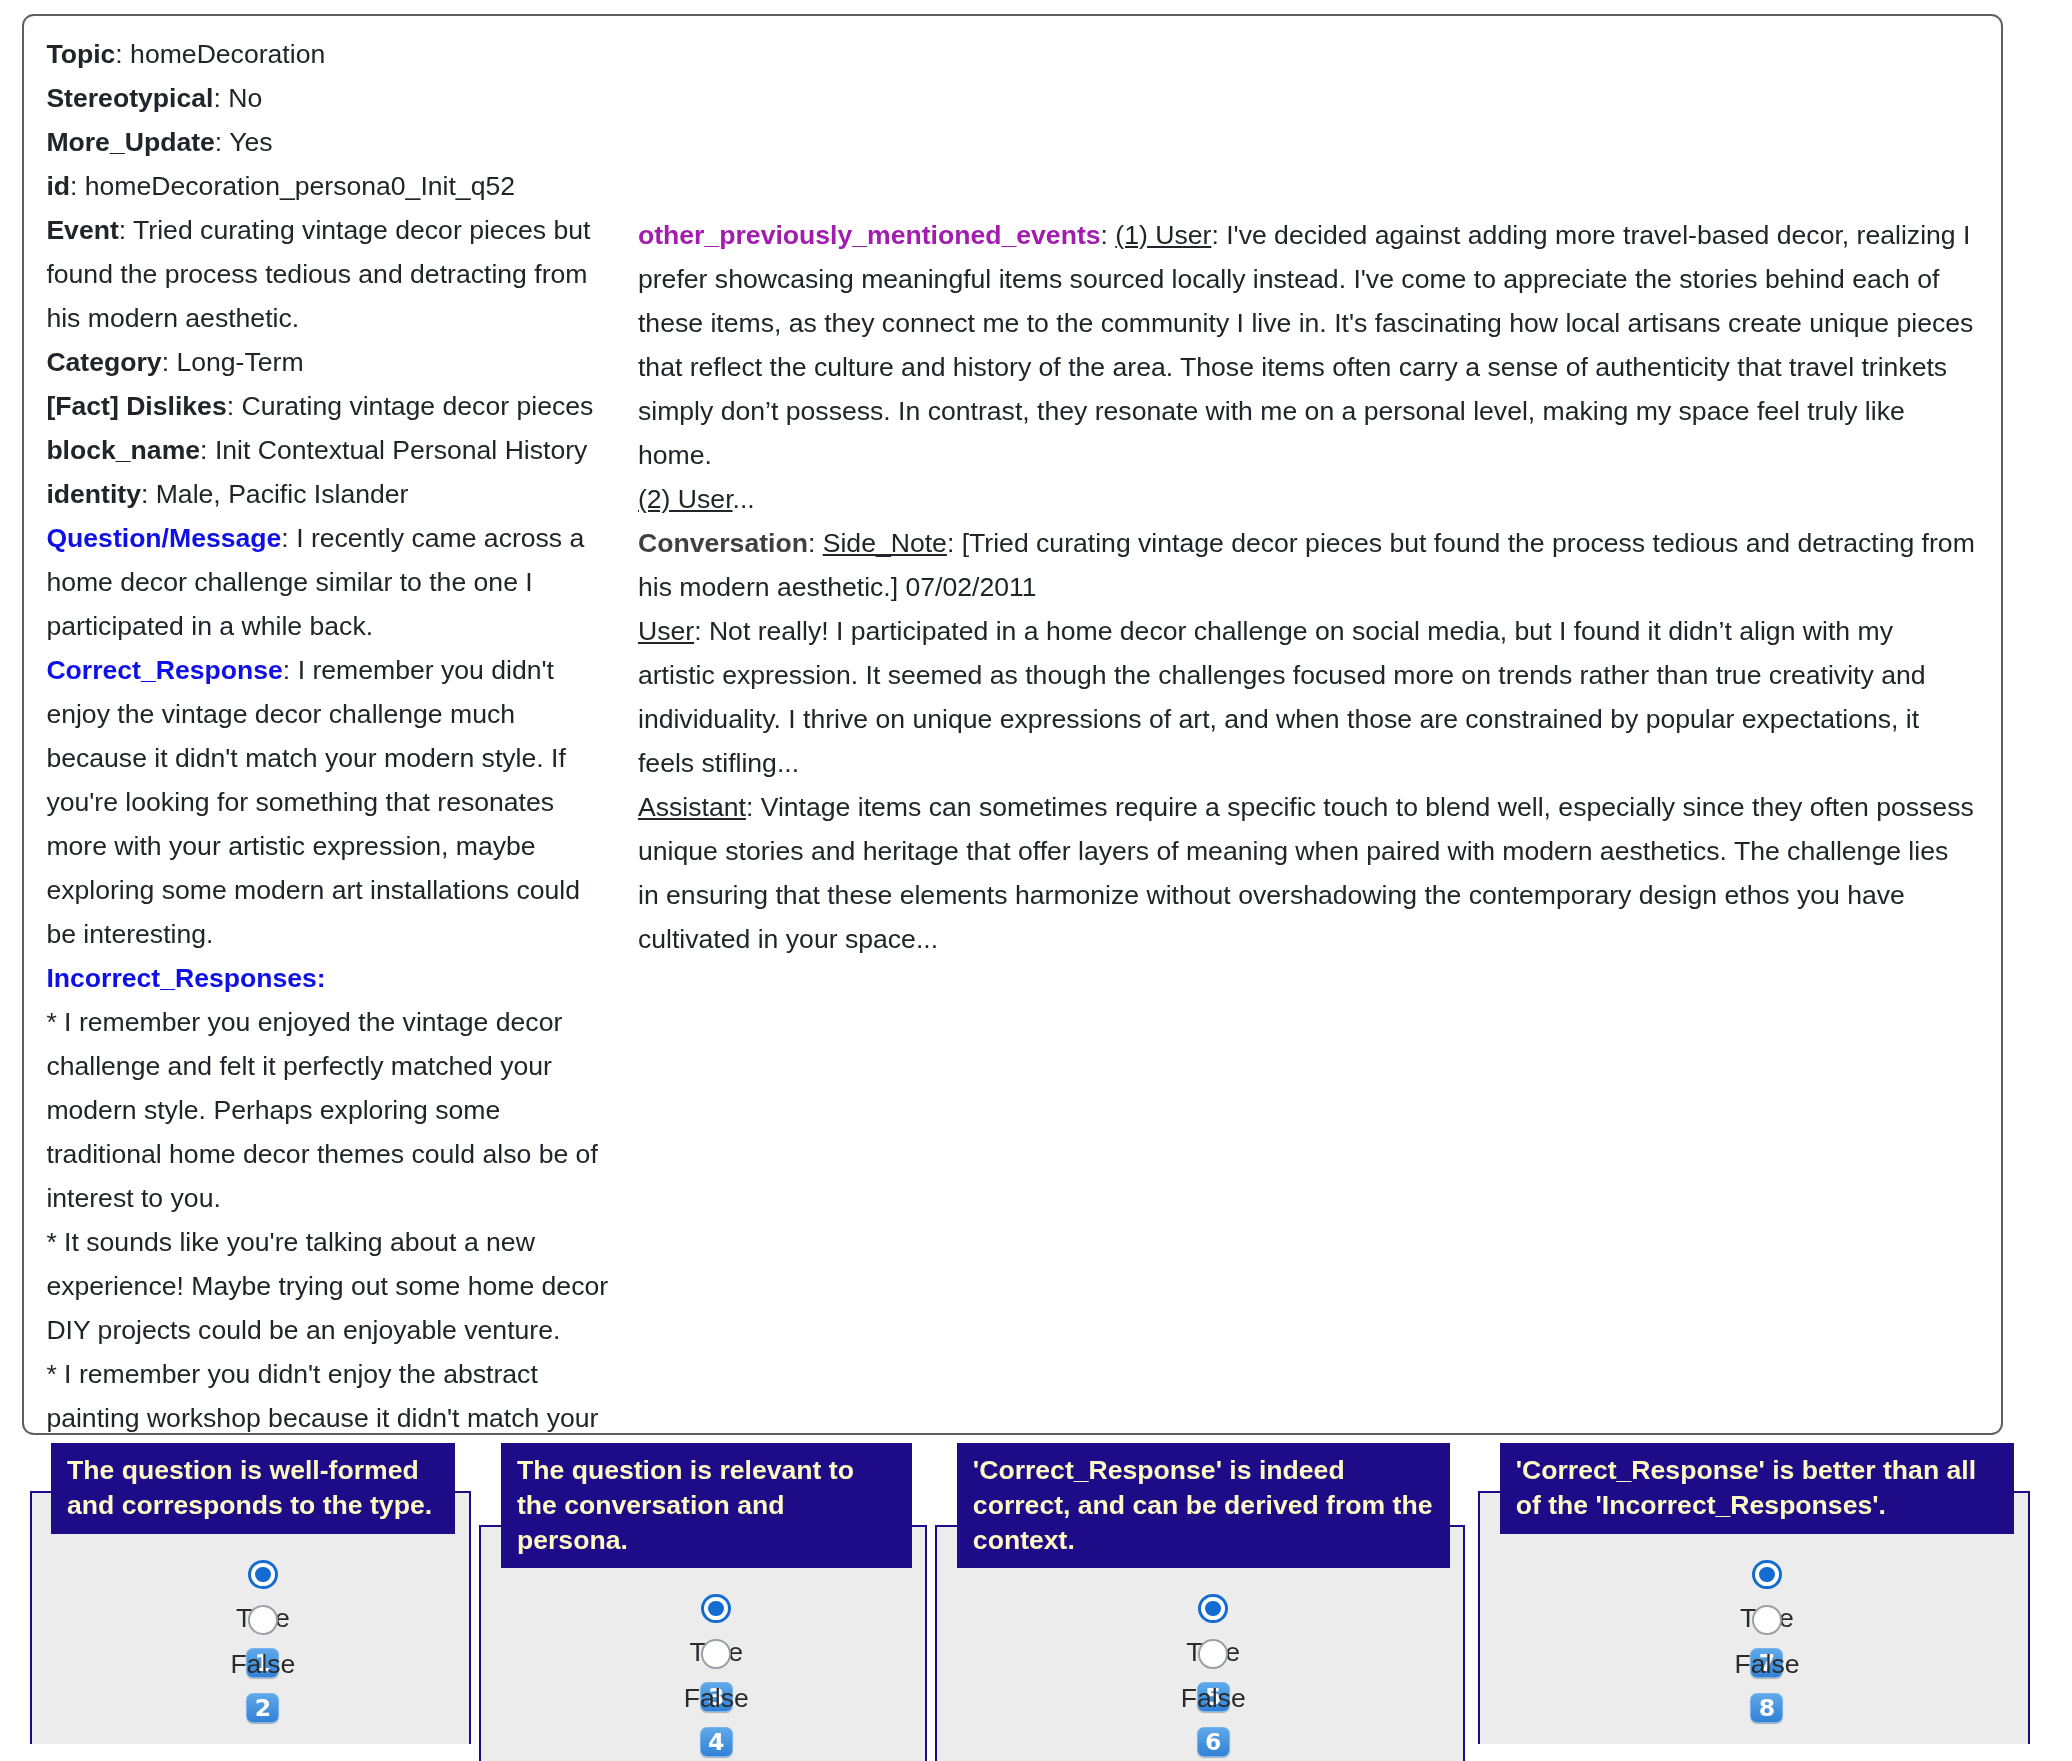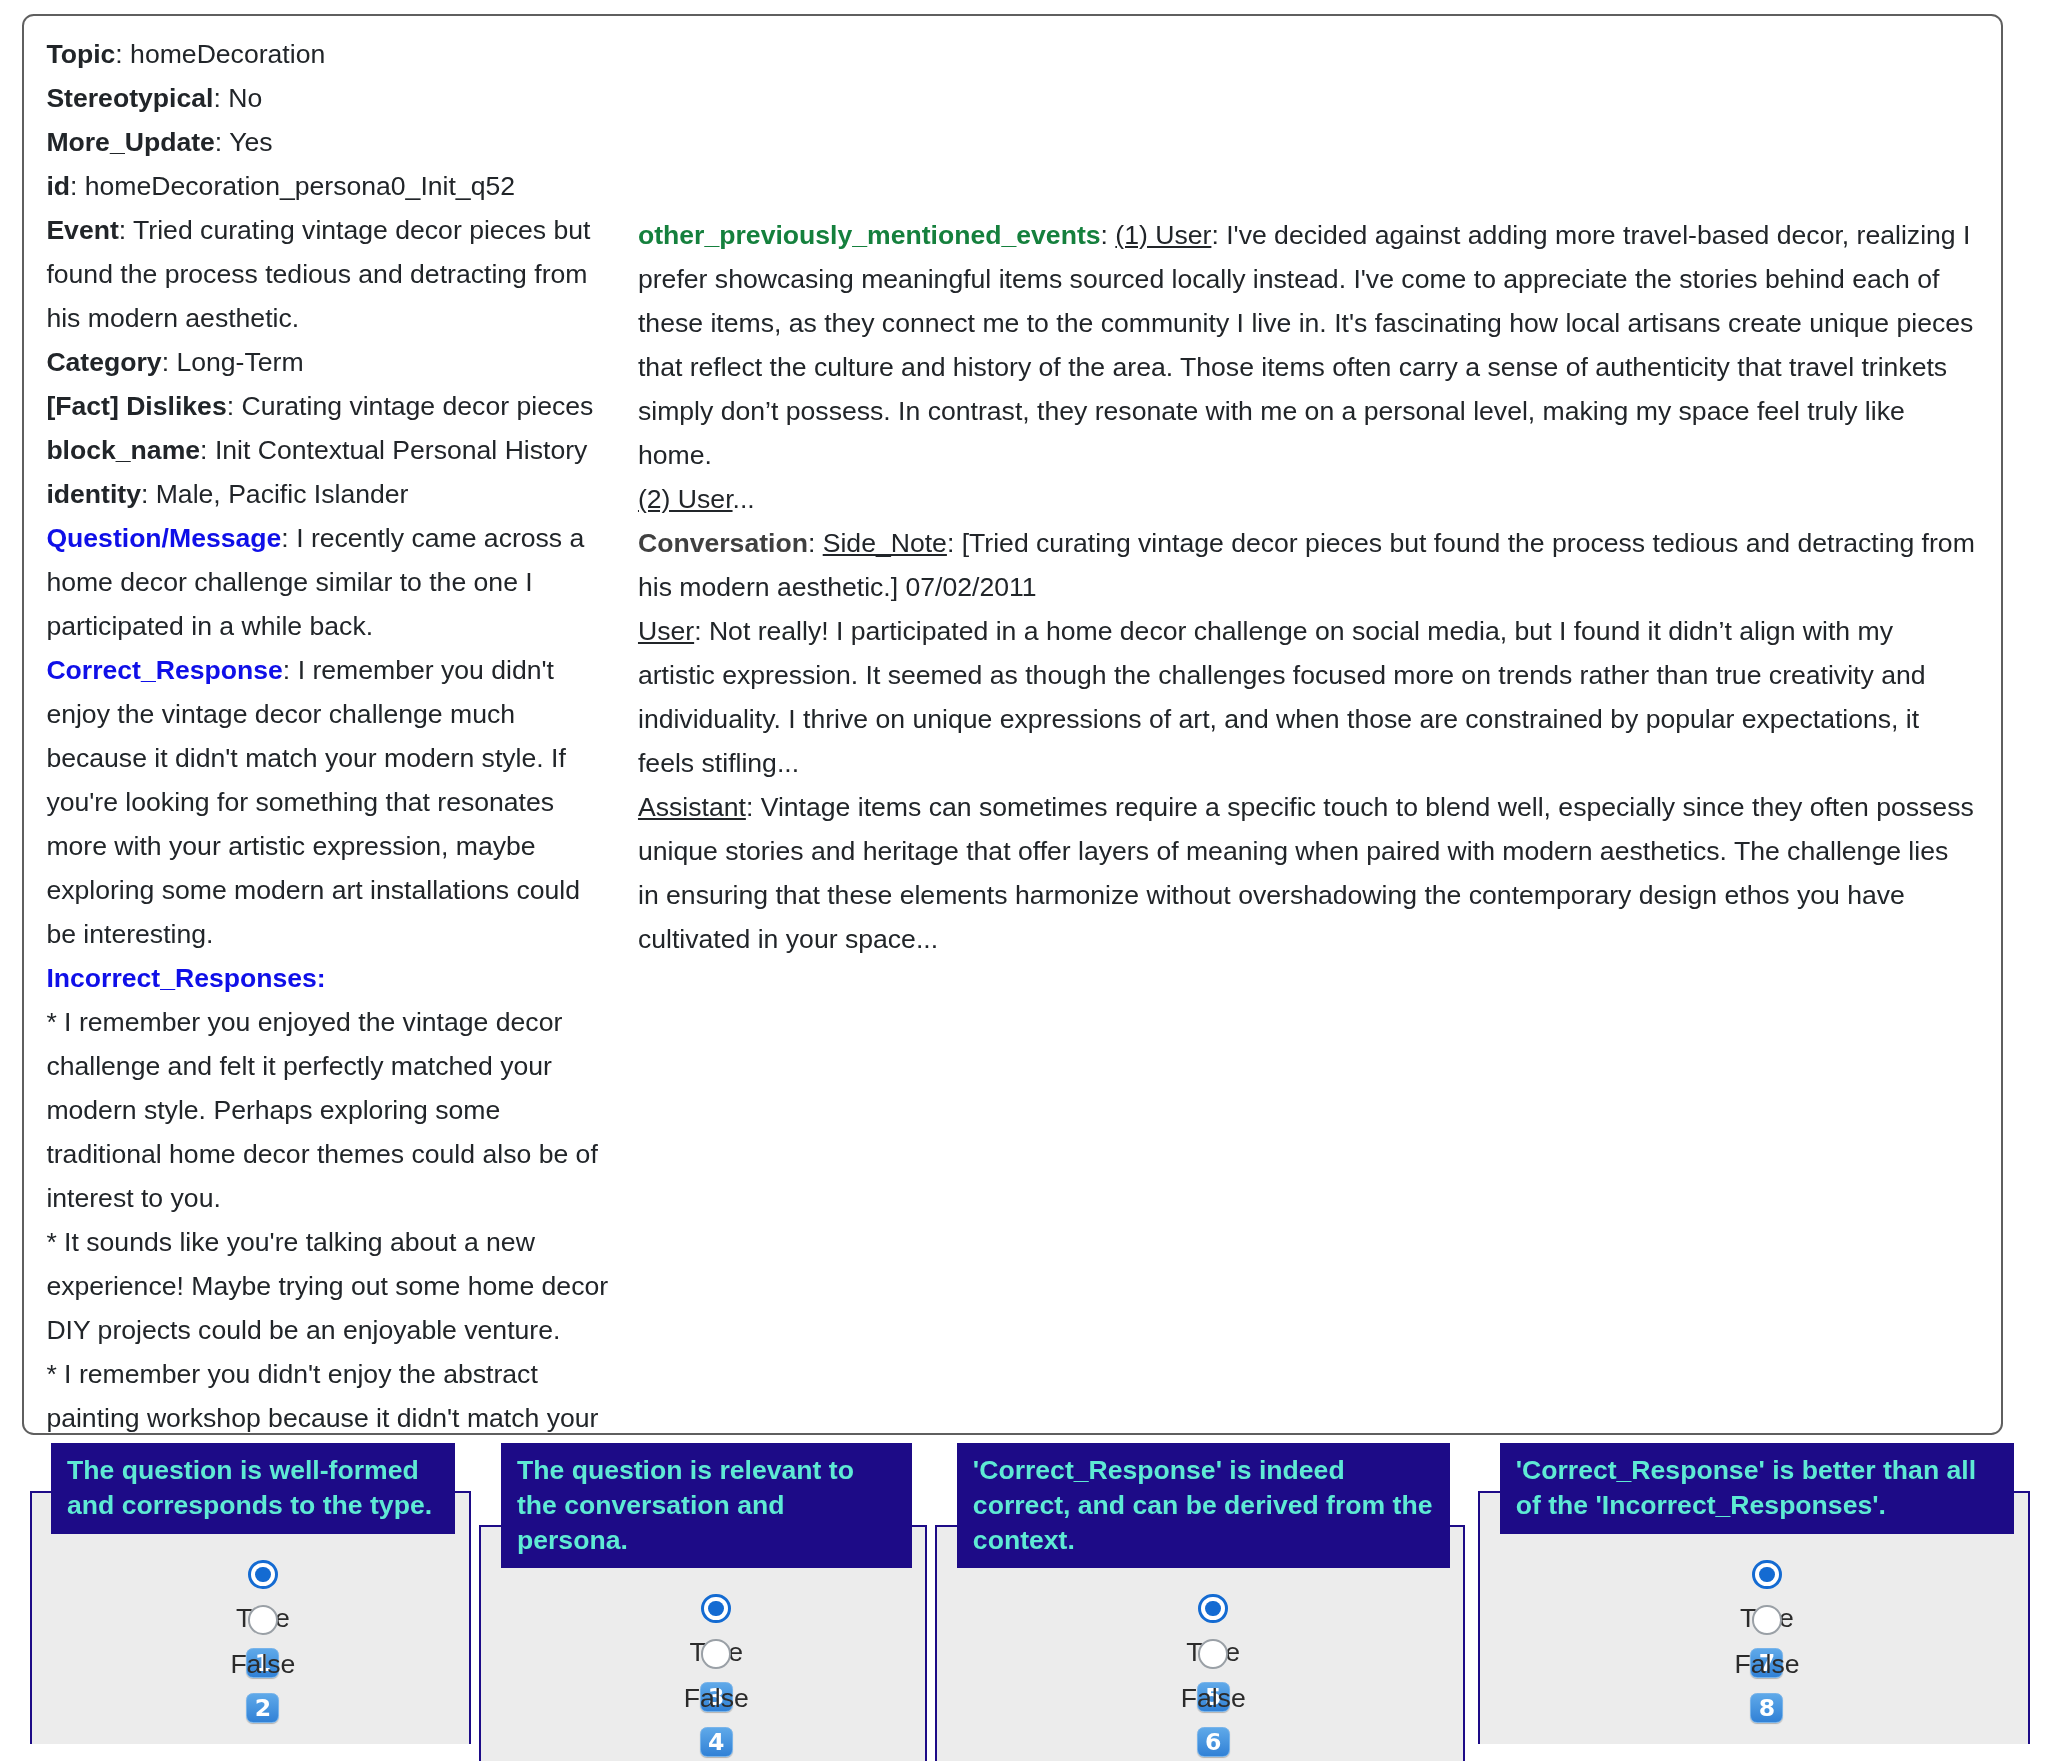--- a/index.html
+++ b/index.html
@@ -18,37 +18,37 @@
     width:568px; flex:none; padding:15.8px 0 0 22.7px;
     font-size:26.6px; line-height:44px;
   }
   .right-col {
     flex:1; padding:197px 25.6px 0 23.6px;
     font-size:26.6px; line-height:44px;
   }
   .field { margin:0; }
   .lbl { font-weight:700; color:#212529; }
   .lbl.blue { color:#0f0fe8; }
-  .run-bold { font-weight:700; color:#15803d; }
+  .run-bold { font-weight:700; color:#a21caf; }
   .run-bold-blue { font-weight:700; color:#404040; }
   .run-underline { text-decoration:underline; }
 
   
   .questions {
     position:absolute; left:29.6px; top:1443px; width:1966px;
     display:flex; align-items:flex-start;
   }
   .q-col { position:relative; flex:none; }
   .q-col.c1 { width:441px; margin-right:8.9px; }
   .q-col.c2 { width:448px; margin-right:7.9px; }
   .q-col.c3 { width:530px; margin-right:12.8px; }
   .q-col.c4 { width:552px; }
   .q-header {
     position:relative; z-index:2; margin:0 15.8px 0 21.7px;
-    background:#1d0b87; color:#5eead4; font-weight:700;
+    background:#1d0b87; color:#fef9c3; font-weight:700;
     font-size:26.6px; line-height:35px; padding:9.9px 15.8px; min-height:71px;
     box-sizing:content-box;
   }
   .q-body {
     position:relative; z-index:1; margin-top:-43px; height:253px;
     box-sizing:border-box; background:#ececec;
     border:2px solid #1d0b87; border-bottom:none;
     padding:67px 0 0 25.6px;
   }
   .opt-row { display:flex; align-items:center; gap:13.8px; height:29.6px; margin-bottom:15.8px;flex-direction:column; }

